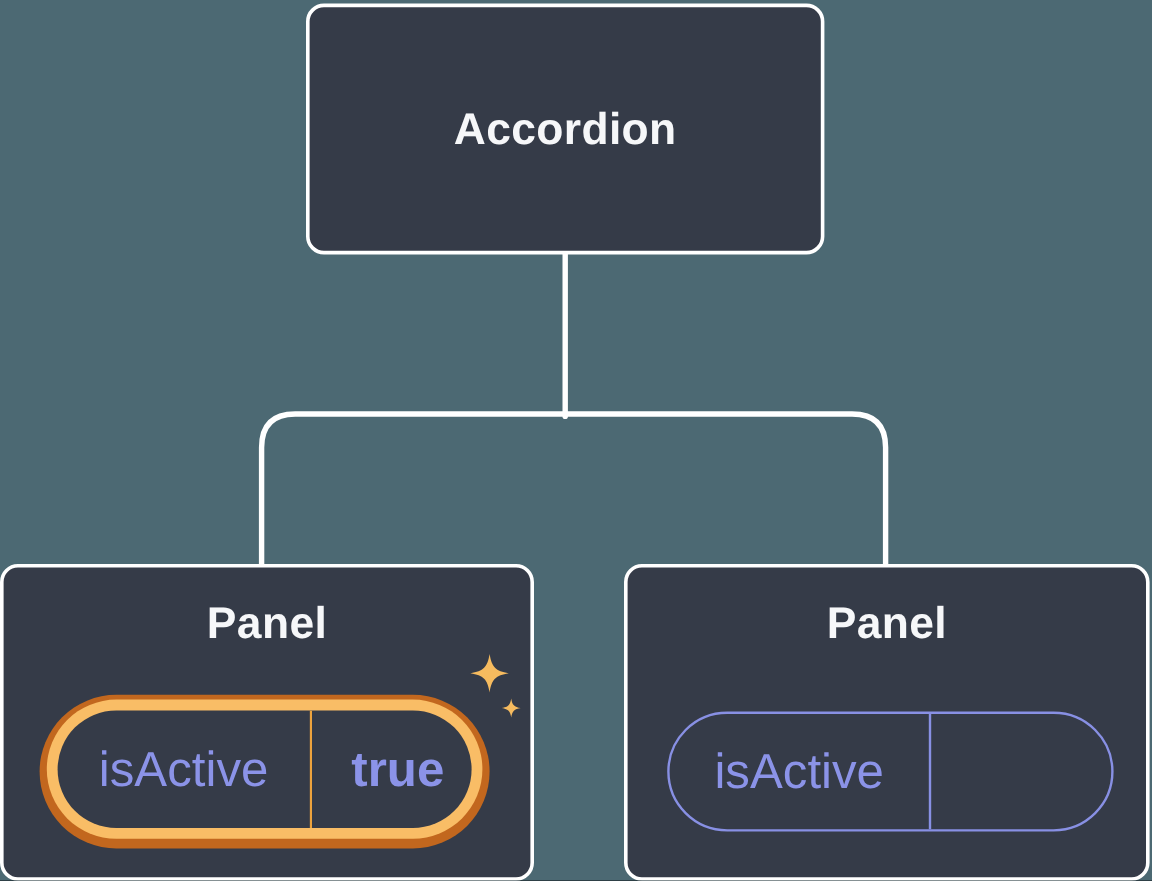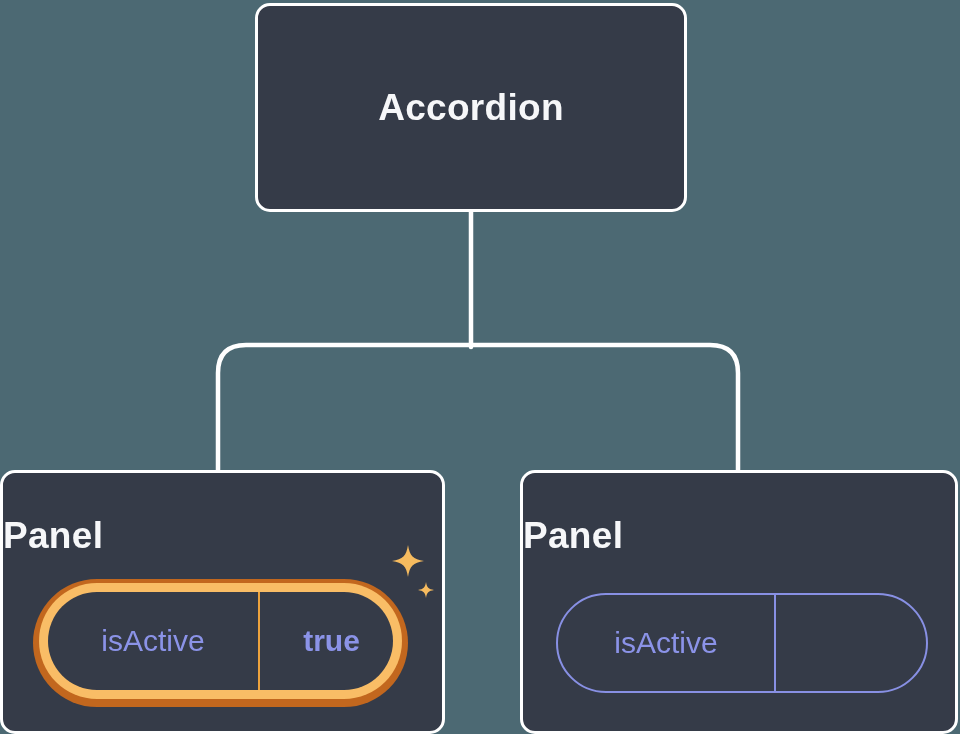--- a/index.html
+++ b/index.html
@@ -13,24 +13,24 @@
   .node{
     position:absolute;box-sizing:border-box;
     background:var(--nodeFill,#353B48);
     border:3.5px solid var(--nodeBorder,#FFFFFF);
     border-radius:15px;
   }
   .node--accordion{left:255px;top:3px;width:432px;height:209px;display:flex;align-items:center;justify-content:center;}
   .node--panel-left{left:0px;top:470px;width:445px;height:264px;}
   .node--panel-right{left:520px;top:470px;width:438px;height:264px;}
   .node-title{font-size:37px;font-weight:700;color:var(--titleText,#F6F7F9);letter-spacing:0.3px;}
-  .panel-title{position:absolute;top:42px;left:0;right:0;}
+  .panel-title{position:absolute;top:26px;left:0;right:0;text-align:center;}
   .pill{
     position:absolute;display:flex;box-sizing:border-box;align-items:stretch;
-    color:var(--purpleText,#8B93E8);font-size:30px;background:var(--nodeFill,#353B48);
+    color:var(--purpleText,#8B93E8);font-size:41px;background:var(--nodeFill,#353B48);
   }
   .pill--active{
     left:45px;top:119px;width:345px;height:98px;border-radius:49px;
     box-shadow:0 0 0 9px var(--orangeLight,#F9BD66), 0 2px 0 15px var(--orangeDark,#C2671E);
   }
   .pill--inactive{
     left:33px;top:120px;width:372px;height:100px;border-radius:51px;
     border:2px solid var(--purpleBorder,#8890E4);background:transparent;
   }
   .pill-cell{display:flex;align-items:center;justify-content:center;}

